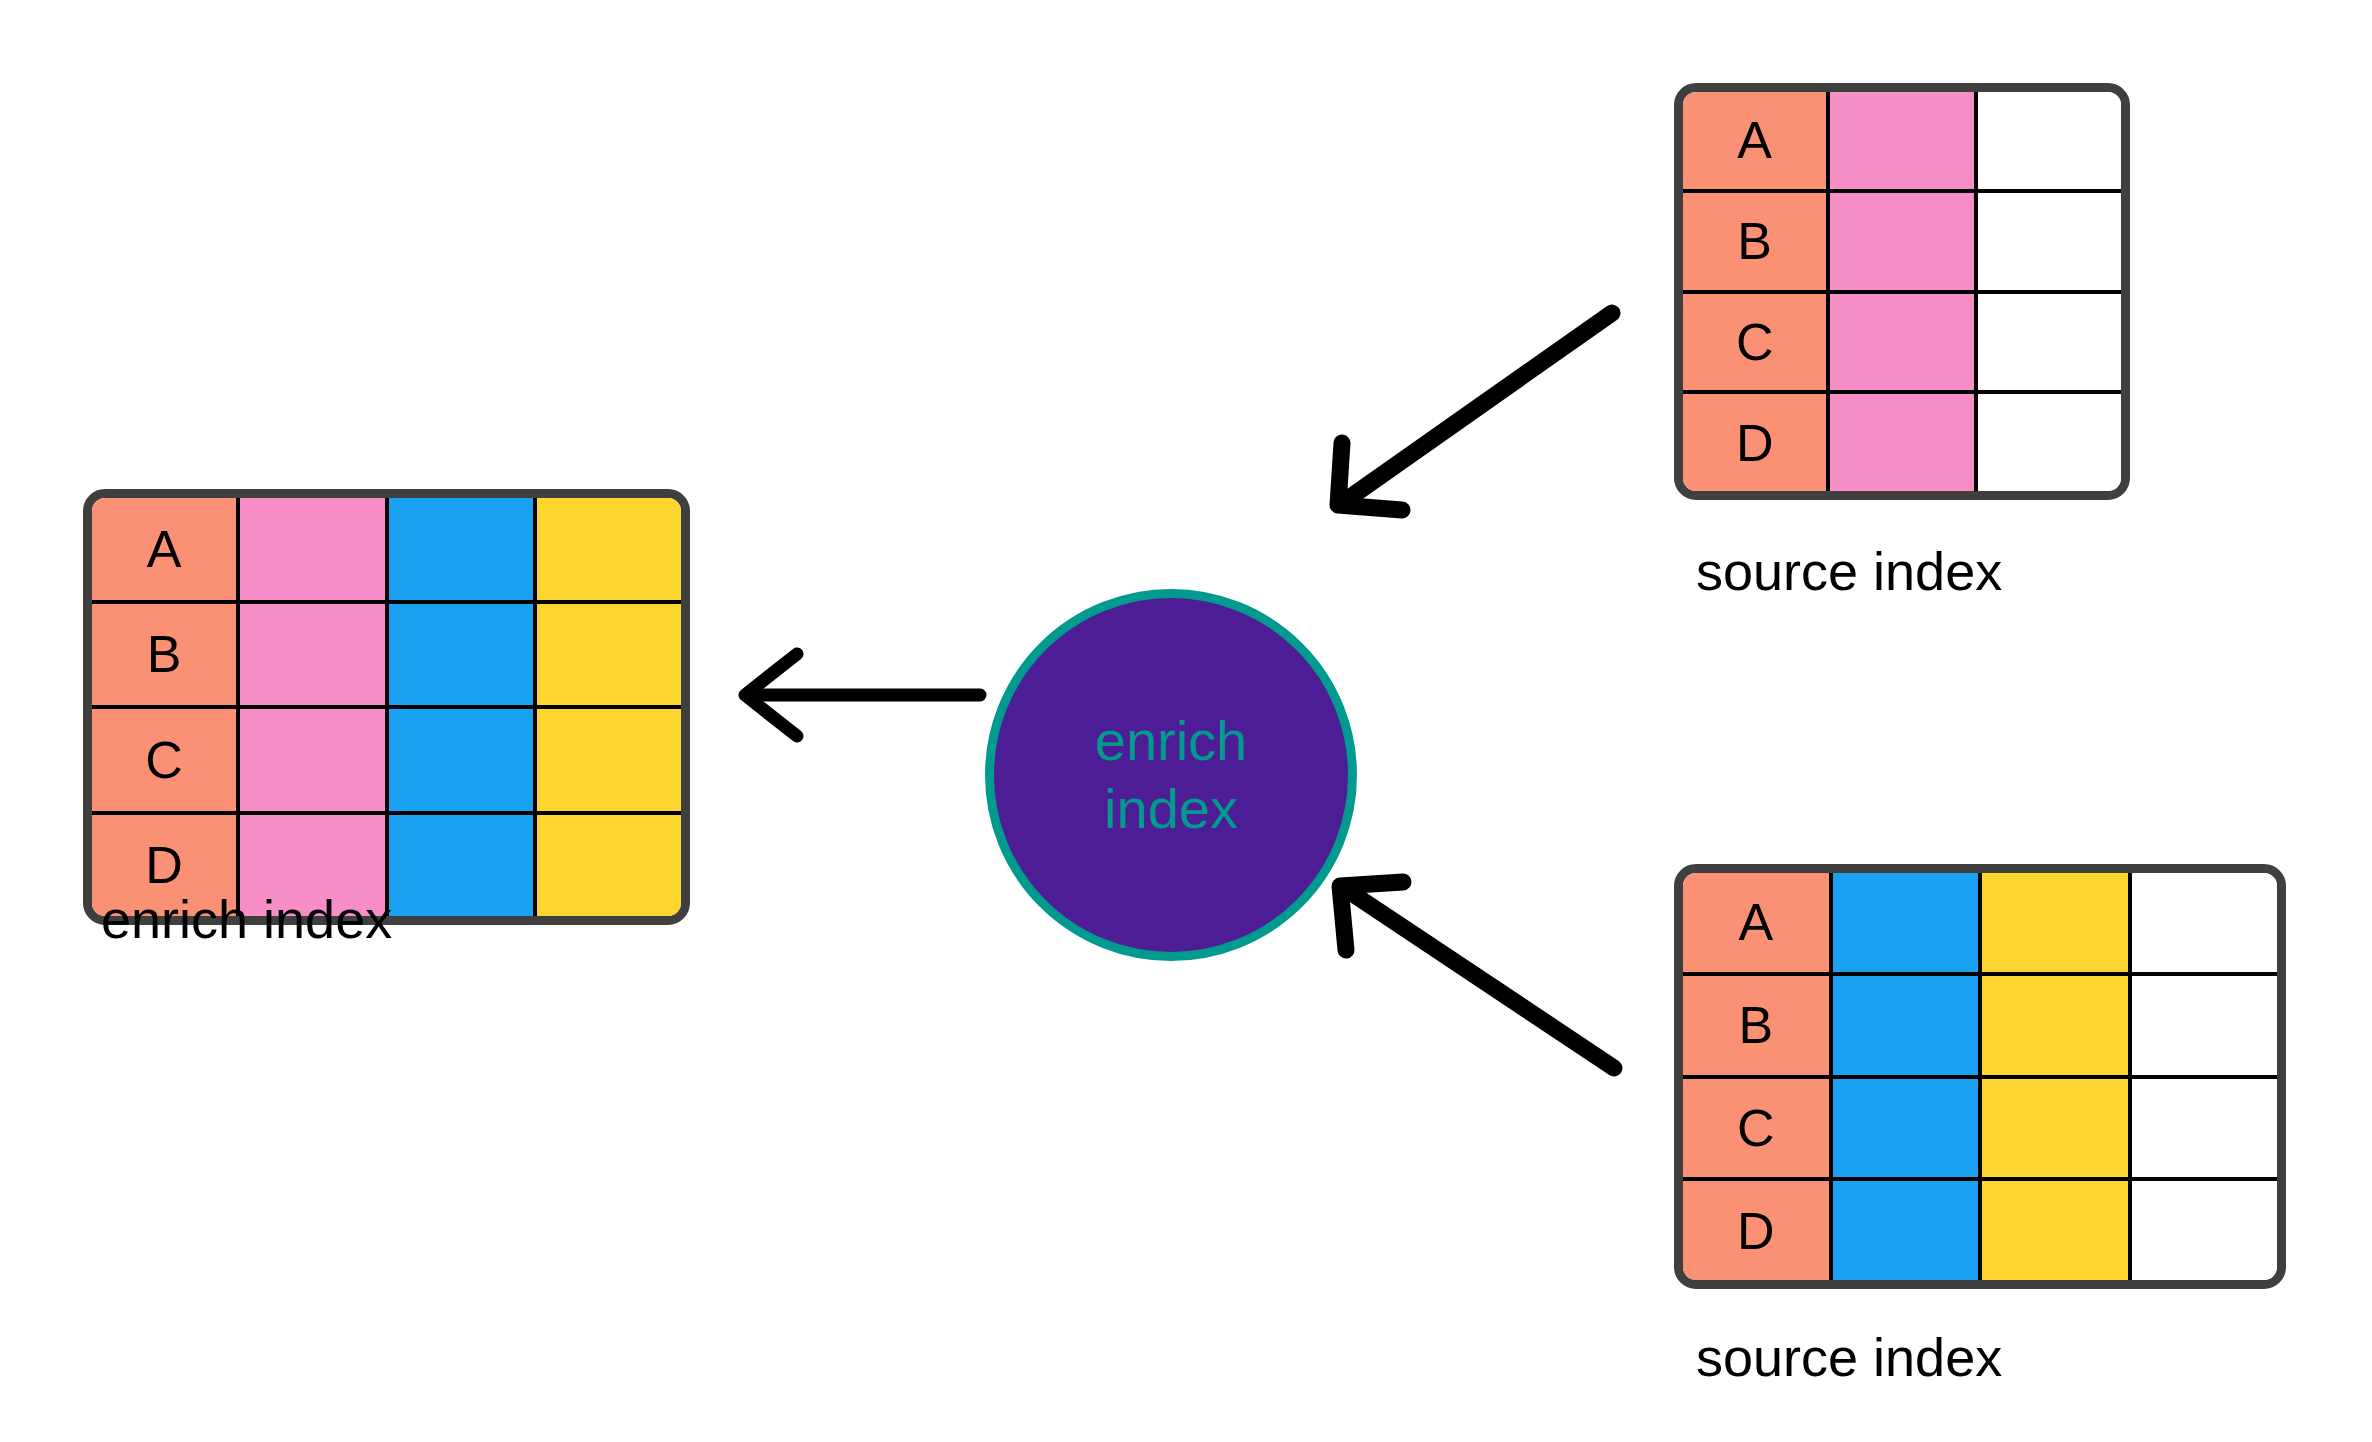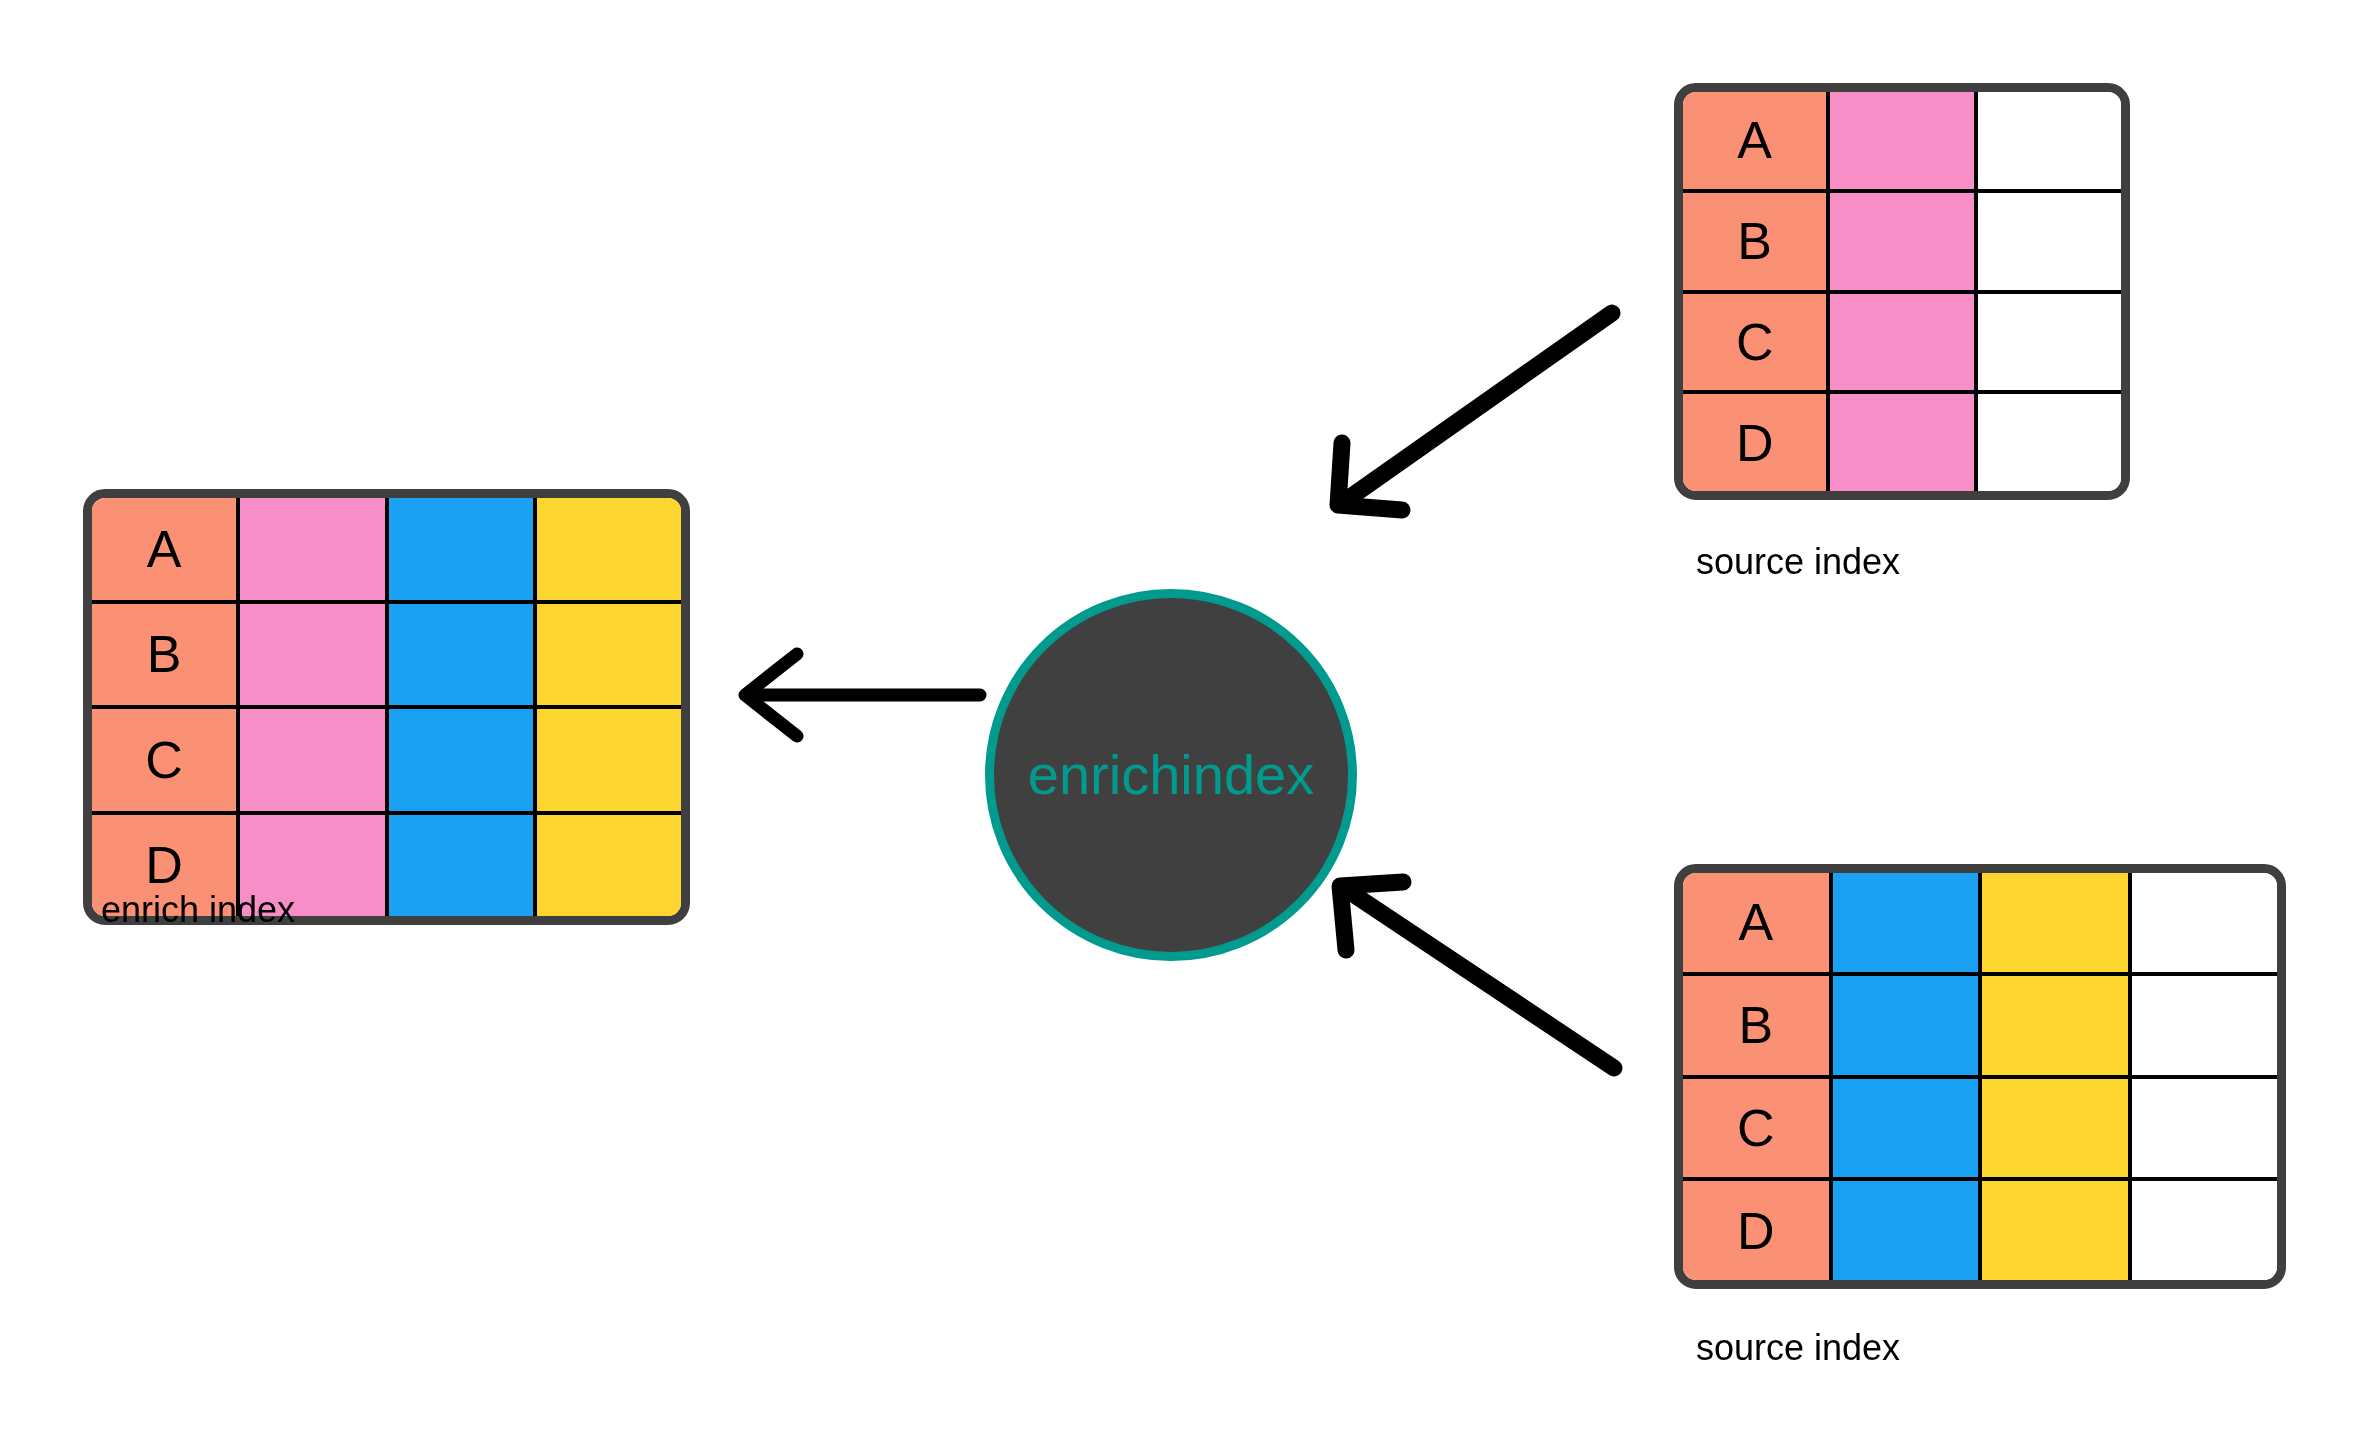--- a/index.html
+++ b/index.html
@@ -46,36 +46,36 @@
     justify-content: center;
     font-size: 52px;
     color: #000000;
     line-height: 1;
   }
   .idx-cell:last-child { border-right: none; }
 
   
   .caption {
     position: absolute;
-    font-size: 36px;
+    font-size: 54px;
     color: #000000;
     white-space: nowrap;
     line-height: 1.1;
   }
 
   
   .policy-circle {
     position: absolute;
     box-sizing: border-box;
     border-radius: 50%;
-    background: #404040;
+    background: #4c1d95;
     display: flex;
     align-items: center;
     justify-content: center;
-    flex-direction: row;
+    flex-direction: column;
   }
   .policy-line {
     font-size: 56px;
     line-height: 1.22;
     text-align: center;
     white-space: nowrap;
   }
 
   
   .arrow-svg {

